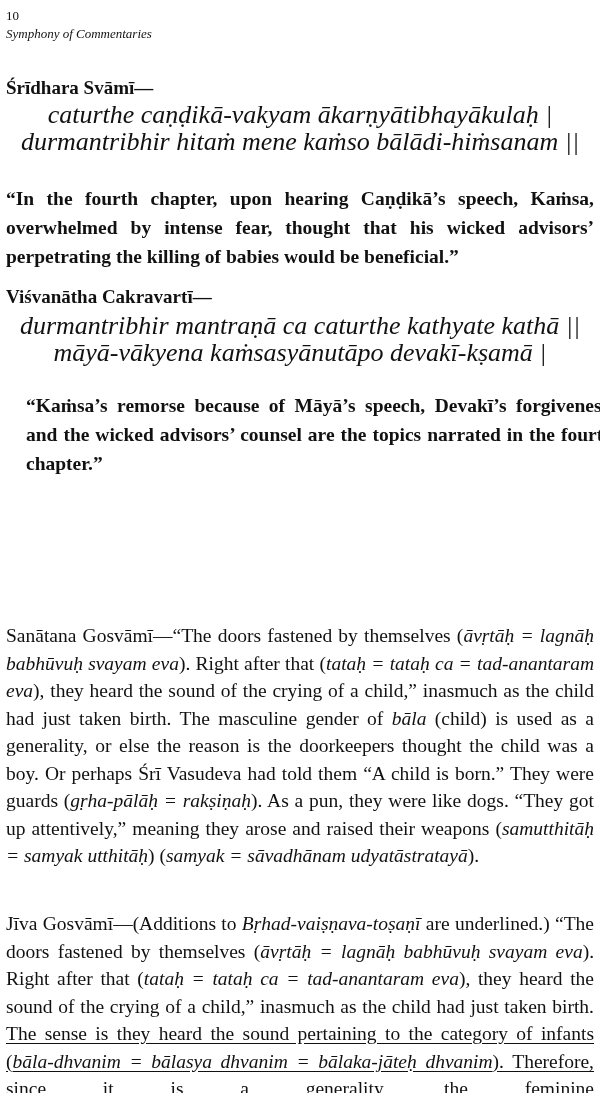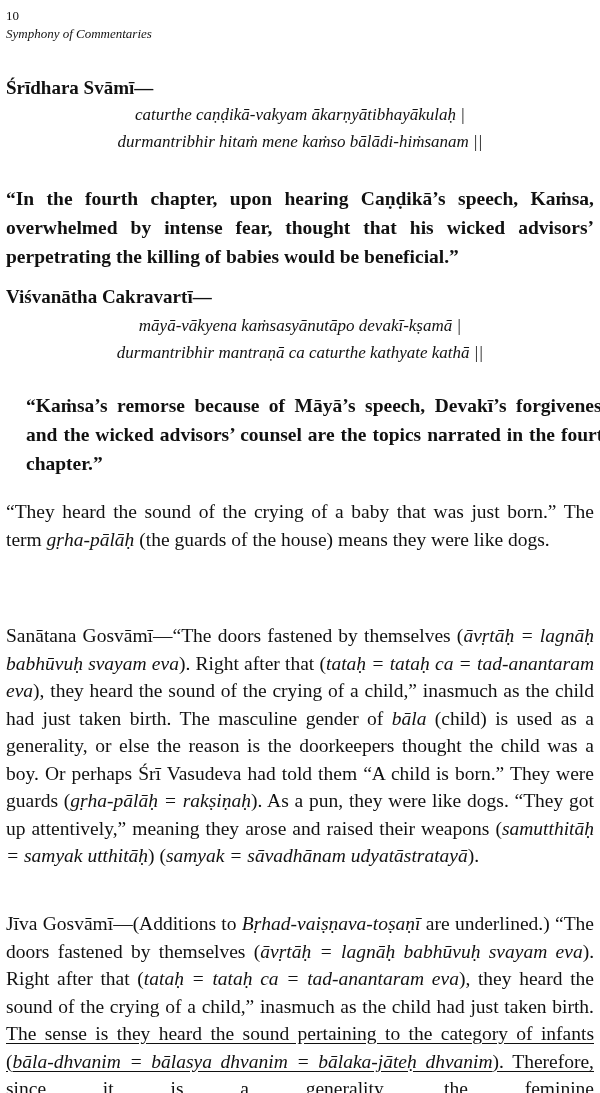--- a/index.html
+++ b/index.html
@@ -7,21 +7,21 @@
       width: 600px; height: 1093px; overflow: hidden; position: relative;
       font-family: "Liberation Serif", "DejaVu Serif", serif;
       color: #111111;
     }
     .page { position: absolute; left: 6px; top: 0; width: 588px; }
     .running-head { position: absolute; top: 8px; left: 0; width: 588px; height: 26px; font-size: 13px; }
     .page-number { position: absolute; left: 0; top: 0; }
     .book-title { position: absolute; left: 0; right: 0; font-style: italic; top: 0; margin-top: 18px; }
     .block { position: absolute; left: 0; width: 588px; }
     .commentator { font-weight: bold; font-size: 19px; line-height: 24px; }
-    .verse { font-style: italic; font-size: 17px; line-height: 27px; text-align: center; }
+    .verse { font-style: italic; font-size: 26px; line-height: 27px; text-align: center; }
     .verse-line { display: block; }
     .translation { font-weight: bold; font-size: 19.5px; line-height: 29px; text-align: justify; text-align-last: left; }
     .verse-num { font-weight: bold; font-size: 19px; }
     .para { font-size: 19.5px; line-height: 27.5px; text-align: justify; }
     .para i { font-style: italic; }
     .para b { font-weight: normal; }
     .ul { text-decoration: underline; text-underline-offset: 3px; }
     .last-justify { text-align-last: justify; }
   </style>
 </head>
@@ -39,31 +39,27 @@
     <div class="verse" style="margin-top:1px;">
       <span class="verse-line">caturthe caṇḍikā-vakyam ākarṇyātibhayākulaḥ |</span>
       <span class="verse-line">durmantribhir hitaṁ mene kaṁso bālādi-hiṁsanam ||</span>
     </div>
   </div>
   <div class="block translation" style="top:184px;">“In the fourth chapter, upon hearing Caṇḍikā’s speech, Kaṁsa, overwhelmed by intense fear, thought that his wicked advisors’ perpetrating the killing of babies would be beneficial.”</div>
 
   <div class="block" style="top:285px;">
     <div class="commentator">Viśvanātha Cakravartī—</div>
     <div class="verse" style="margin-top:3px;">
+      <span class="verse-line">durmantribhir mantraṇā ca caturthe kathyate kathā ||</span>
       <span class="verse-line">māyā-vākyena kaṁsasyānutāpo devakī-kṣamā |</span>
-      <span class="verse-line">durmantribhir mantraṇā ca caturthe kathyate kathā ||</span>
     </div>
   </div>
   <div class="block translation" style="top:391px;margin-left:20px;">“Kaṁsa’s remorse because of Māyā’s speech, Devakī’s forgiveness, and the wicked advisors’ counsel are the topics narrated in the fourth chapter.”</div>
 
   <div class="block" style="top:496px;">
-    <div class="para" style="margin-top:2px;">
-      <span>“They heard the sound of the crying of a baby that was just born.”</span>
-      <span>The term </span><i>gṛha-pālāḥ</i><span> (the guards of the house) means they were like dogs.</span>
-    </div>
   </div>
 
   <div class="block para" style="top:622px;">
     <b>Sanātana Gosvāmī</b><span>—“The doors fastened by themselves (</span><i>āvṛtāḥ = lagnāḥ babhūvuḥ svayam eva</i><span>). Right after that (</span><i>tataḥ = tataḥ ca = tad-anantaram eva</i><span>), they heard the sound of the crying of a child,” inasmuch as the child had just taken birth. The masculine gender of </span><i>bāla</i><span> (child) is used as a generality, or else the reason is the doorkeepers thought the child was a boy. Or perhaps Śrī Vasudeva had told them “A child is born.” They were guards (</span><i>gṛha-pālāḥ = rakṣiṇaḥ</i><span>). As a pun, they were like dogs. “They got up attentively,” meaning they arose and raised their weapons (</span><i>samutthitāḥ = samyak utthitāḥ</i><span>) (</span><i>samyak = sāvadhānam udyatāstratayā</i><span>).</span>
   </div>
 
   <div class="block para last-justify" style="top:910px;">
     <b>Jīva Gosvāmī</b><span>—(Additions to </span><i>Bṛhad-vaiṣṇava-toṣaṇī</i><span> are underlined.) “The doors fastened by themselves (</span><i>āvṛtāḥ = lagnāḥ babhūvuḥ svayam eva</i><span>). Right after that (</span><i>tataḥ = tataḥ ca = tad-anantaram eva</i><span>), they heard the sound of the crying of a child,” inasmuch as the child had just taken birth. </span><span class="ul">The sense is they heard the sound pertaining to the category of infants (</span><i class="ul">bāla-dhvanim = bālasya dhvanim = bālaka-jāteḥ dhvanim</i><span class="ul">). Therefore, since it is a generality, the feminine</span>
   </div>
 

